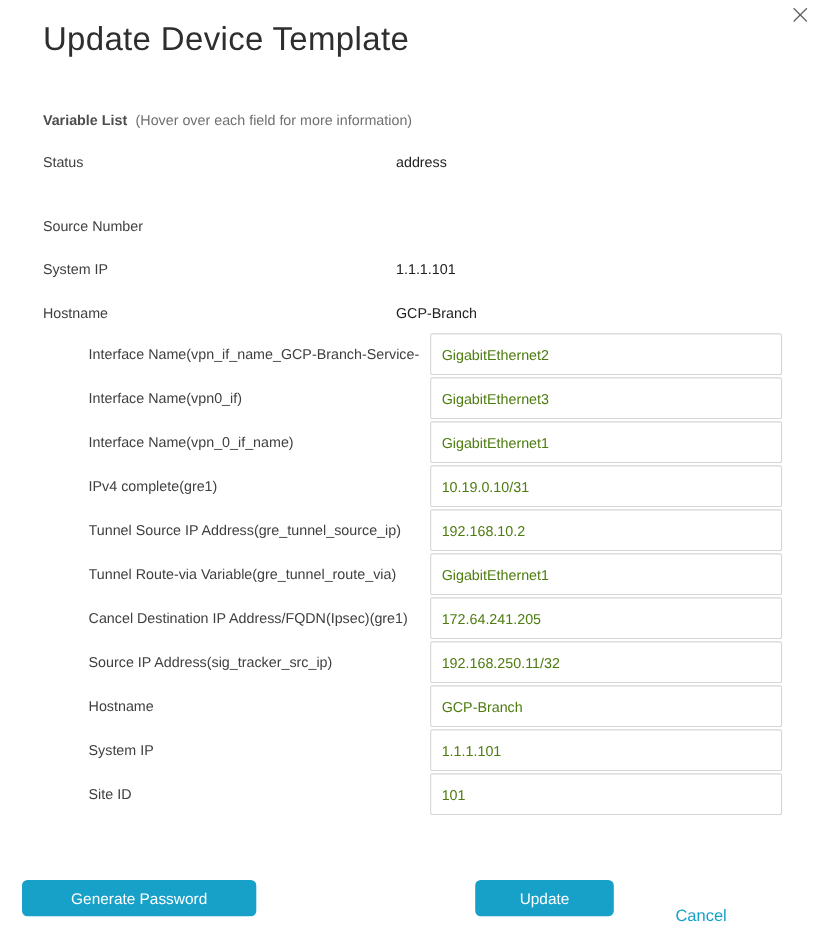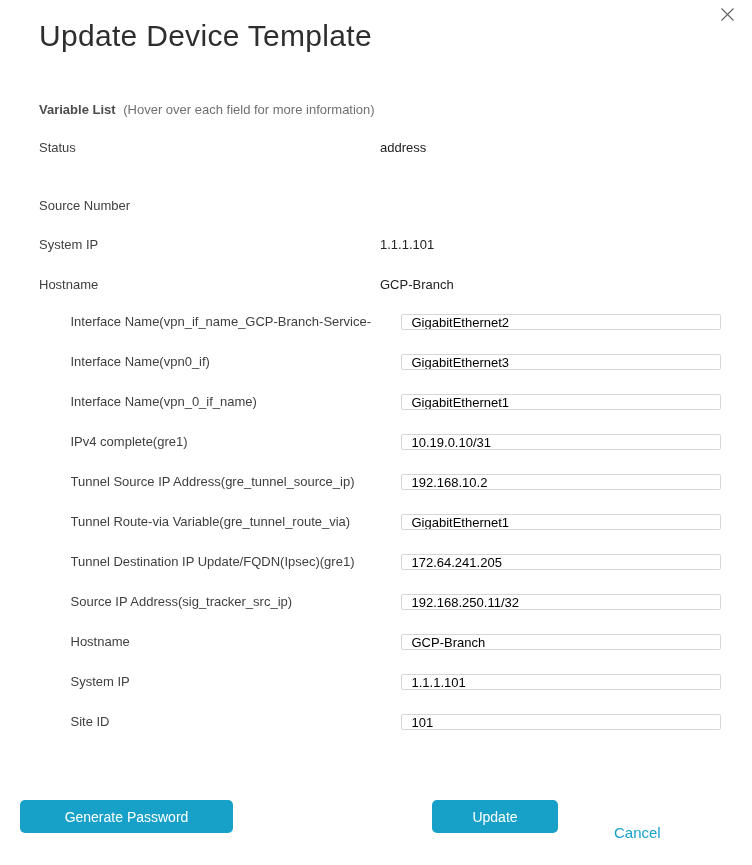--- a/index.html
+++ b/index.html
@@ -20,39 +20,39 @@
     font-size: 30px; font-weight: 400; letter-spacing: 0.3px;
     color: #2e2e2e; white-space: nowrap;
   }
 
   .varlist { position: absolute; top: 102px; left: 39px; font-size: 13px; white-space: nowrap; }
   .varlist .vl-head { font-weight: bold; color: #4d4d4d; }
   .varlist .vl-hint { color: #707070; margin-left: 4px; }
 
   .rows { position: absolute; top: 133px; left: 0; right: 0; padding: 7px 0 0 39px; }
 
-  .row { display: flex; align-items: flex-start; gap: 20px; }
+  .row { display: flex; align-items: flex-start; }
   .row .lbl {
     flex: 0 0 310px; width: 310px; font-size: 13px; color: #3f3f3f;
     white-space: nowrap; overflow: hidden; line-height: 16px;
   }
   .static-row .val {
     font-size: 13px; color: #222222; padding-left: 11px; line-height: 16px; white-space: nowrap;
   }
   .static-row:nth-child(1) { margin-bottom: 42px; }
   .static-row:nth-child(2) { margin-bottom: 23px; }
   .static-row:nth-child(3) { margin-bottom: 24px; }
   .static-row:nth-child(4) { margin-bottom: 15px; }
 
   .input-row { align-items: center; height: 28px; margin-bottom: 12px; justify-content: center; }
   .input-row .lbl { line-height: 28px; }
   .field-input {
-    width: 320px; height: 16px;
+    width: 320px; height: 38px;
     border: 1px solid #d6d6d6; border-radius: 2px; background: #fff;
-    font-family: "Liberation Sans", sans-serif; font-size: 13px; color: #000000;
+    font-family: "Liberation Sans", sans-serif; font-size: 13px; color: #4d7c0f;
     padding: 0 24px 0 10px; outline: none;
   }
 
   .footer { position: absolute; top: 800px; left: 0; width: 752px; height: 33px; }
   .btn {
     position: absolute; top: 0; height: 33px;
     background: var(--accent); color: #ffffff; border: none; border-radius: 5px;
     font-family: "Liberation Sans", sans-serif; font-size: 14px; cursor: pointer;
   }
   .btn-generate { left: 20px; width: 213px; }
@@ -128,21 +128,21 @@
     <div class="lbl">Tunnel Source IP Address(gre_tunnel_source_ip)</div>
     <input class="field-input" type="text" value="192.168.10.2" style="">
   </div>
 
   <div class="row input-row">
     <div class="lbl">Tunnel Route-via Variable(gre_tunnel_route_via)</div>
     <input class="field-input" type="text" value="GigabitEthernet1" style="">
   </div>
 
   <div class="row input-row">
-    <div class="lbl">Tunnel Destination IP Update/FQDN(Ipsec)(gre1)</div>
+    <div class="lbl">Cancel Destination IP Address/FQDN(Ipsec)(gre1)</div>
     <input class="field-input" type="text" value="172.64.241.205" style="">
   </div>
 
   <div class="row input-row">
     <div class="lbl">Source IP Address(sig_tracker_src_ip)</div>
     <input class="field-input" type="text" value="192.168.250.11/32" style="">
   </div>
 
   <div class="row input-row">
     <div class="lbl">Hostname</div>

